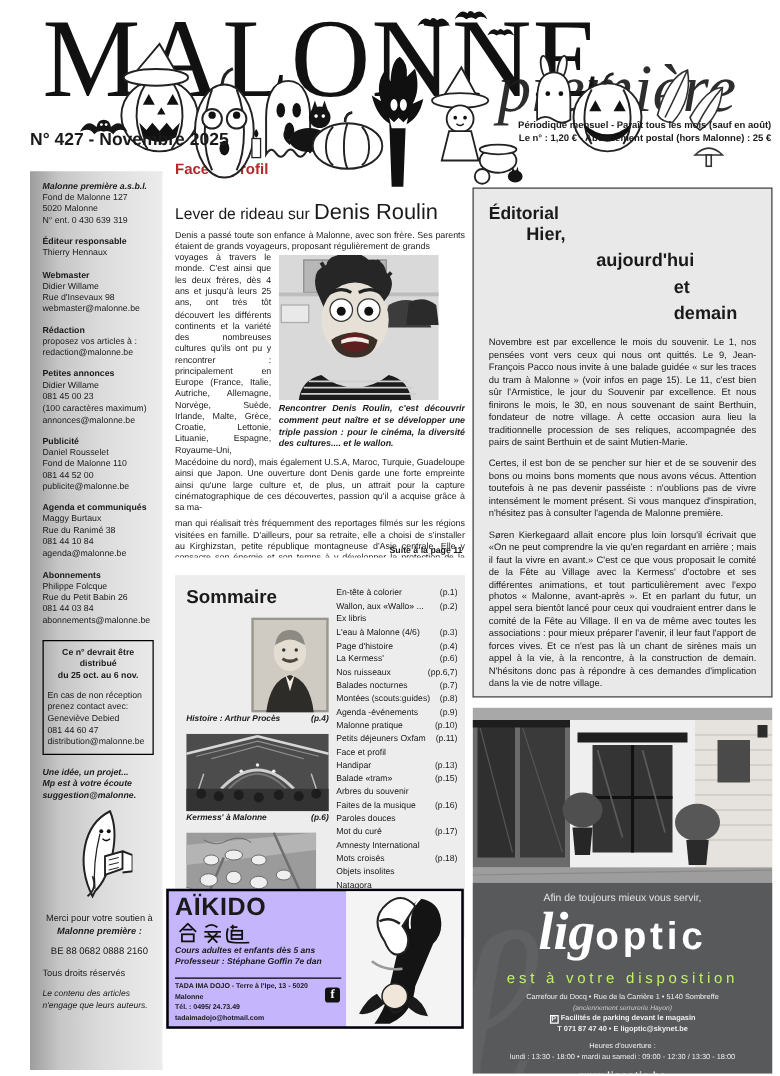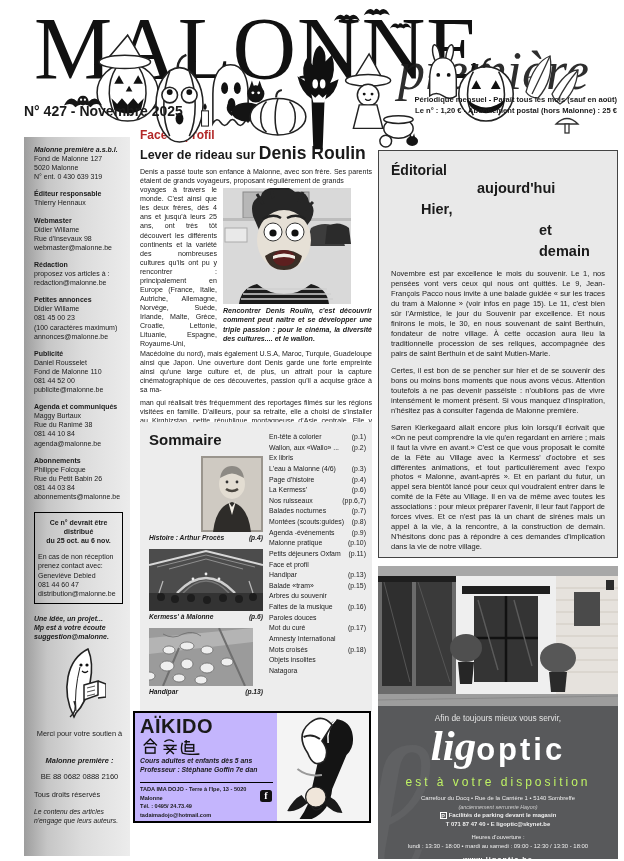--- a/index.html
+++ b/index.html
@@ -27,38 +27,38 @@
   .sb-org-title { font-weight:bold; font-style:italic; }
   .sb-body, .sb-org-body { white-space:pre-line; }
   .sb-sec { margin-top:8px; }
   .sb-title { font-weight:bold; }
   .dist-box { border:1px solid #000; margin:11px 2px 10px 0; padding:5px 3px; text-align:center; }
   .dist-box .p2 { margin-top:7px; text-align:left; white-space:pre-line; }
   .dist-box .p1 { white-space:pre-line; font-weight:bold; }
   .sb-suggestion { font-style:italic; font-weight:bold; white-space:pre-line; margin-top:8px; }
   .quill-wrap { text-align:center; margin:6px 0 8px; }
   .sb-support { text-align:center; font-size:7.4px; }
-  .sb-support .l2 { font-weight:bold; font-style:italic;margin-top:17px; }
+  .sb-support .l2 { font-weight:bold; font-style:italic; }
   .sb-iban { text-align:center; font-weight:normal; font-size:7.6px; margin-top:7px; }
   .sb-rights { margin-top:8px; font-size:7.4px; }
   .sb-disclaimer { margin-top:8px; font-style:italic; white-space:pre-line; font-size:6.8px; }
 
   
   .article { position:absolute; left:140px; top:128px; width:232px; height:318px; overflow:hidden; }
   .kicker { color:#b22929; font-weight:bold; font-size:12px; }
-  .headline { font-size:12.5px; font-weight:bold; margin-top:1px; }
+  .headline { font-size:12.5px; font-weight:normal; margin-top:17px; }
   .headline .name { font-size:17.5px; }
   .article-body { margin-top:4px; font-size:7.1px; line-height:1.28; text-align:justify; }
   .photo-float { float:right; width:149px; margin:2px 0 2px 6px; }
   .photo-float svg { display:block; }
   .caption { font-style:italic; font-weight:bold; font-size:7.1px; line-height:1.3; margin-top:3px; text-align:justify; }
   .suite { position:absolute; right:2px; bottom:2px; font-size:7px; font-weight:bold; }
 
   
-  .sommaire-box { position:absolute; left:140px; top:422px; width:232px; height:290px;
+  .sommaire-box { position:absolute; left:140px; top:460px; width:232px; height:290px;
     background:#ededed; padding:9px 6px 8px 9px; display:flex; gap:6px;justify-content:flex-end; }
   .som-left { width:114px; }
   .som-title { font-size:15px; font-weight:bold; margin-bottom:8px; }
   .som-photo { display:block; }
   .som-photo.portrait { margin-left:auto; }
   .som-cap { display:flex; justify-content:space-between; gap:4px;
     font-style:italic; font-weight:bold; font-size:6.7px; margin:2px 0 8px; }
   .som-right { flex:1; padding-top:2px; }
   .toc-item { display:flex; justify-content:space-between; gap:3px;
     font-size:6.9px; line-height:1.15; margin-bottom:2.7px; }
@@ -372,22 +372,22 @@
         <div class="caption">Rencontrer Denis Roulin, c'est découvrir comment peut naître et se développer une triple passion : pour le cinéma, la diversité des cultures.... et le wallon.</div>
       </div>
       <div>voyages à travers le monde. C'est ainsi que les deux frères, dès 4 ans et jusqu'à leurs 25 ans, ont très tôt découvert les différents continents et la variété des nombreuses cultures qu'ils ont pu y rencontrer : principalement en Europe (France, Italie, Autriche, Allemagne, Norvège, Suède, Irlande, Malte, Grèce, Croatie, Lettonie, Lituanie, Espagne, Royaume-Uni, Macédoine du nord), mais également U.S.A, Maroc, Turquie, Guadeloupe ainsi que Japon. Une ouverture dont Denis garde une forte empreinte ainsi qu'une large culture et, de plus, un attrait pour la capture cinématographique de ces découvertes, passion qu'il a acquise grâce à sa ma-</div>
       <div style="margin-top:4px">man qui réalisait très fréquemment des reportages filmés sur les régions visitées en famille. D'ailleurs, pour sa retraite, elle a choisi de s'installer au Kirghizstan, petite république montagneuse d'Asie centrale. Elle y consacre son énergie et son temps à y développer la protection de la nature et de l'environnement, après avoir suivi une formation de guide nature aux Cercles des Naturalistes de Belgique (CNB).</div>
     </div>
     <div class="suite">Suite à la page 11</div>
   </div>
 
   <div class="editorial-box">
     <div class="ed-label">Éditorial</div>
+    <div class="ed-t t1">Hier,</div>
     <div class="ed-t t2">aujourd'hui</div>
-    <div class="ed-t t1">Hier,</div>
     <div class="ed-t t3">et demain</div>
     <div>
 
     <p class="ed-p">Novembre est par excellence le mois du souvenir. Le 1, nos pensées vont vers ceux qui nous ont quittés. Le 9, Jean-François Pacco nous invite à une balade guidée « sur les traces du tram à Malonne » (voir infos en page 15). Le 11, c'est bien sûr l'Armistice, le jour du Souvenir par excellence. Et nous finirons le mois, le 30, en nous souvenant de saint Berthuin, fondateur de notre village. À cette occasion aura lieu la traditionnelle procession de ses reliques, accompagnée des pairs de saint Berthuin et de saint Mutien-Marie.</p>
         <p class="ed-p">Certes, il est bon de se pencher sur hier et de se souvenir des bons ou moins bons moments que nous avons vécus. Attention toutefois à ne pas devenir passéiste : n'oublions pas de vivre intensément le moment présent. Si vous manquez d'inspiration, n'hésitez pas à consulter l'agenda de Malonne première.</p>
         <p class="ed-p">Søren Kierkegaard allait encore plus loin lorsqu'il écrivait que «On ne peut comprendre la vie qu'en regardant en arrière ; mais il faut la vivre en avant.» C'est ce que vous proposait le comité de la Fête au Village avec la Kermess' d'octobre et ses différentes animations, et tout particulièrement avec l'expo photos « Malonne, avant-après ». Et en parlant du futur, un appel sera bientôt lancé pour ceux qui voudraient entrer dans le comité de la Fête au Village. Il en va de même avec toutes les associations : pour mieux préparer l'avenir, il leur faut l'apport de forces vives. Et ce n'est pas là un chant de sirènes mais un appel à la vie, à la rencontre, à la construction de demain. N'hésitons donc pas à répondre à ces demandes d'implication dans la vie de notre village.</p>
       </div>
 
   </div>
 

